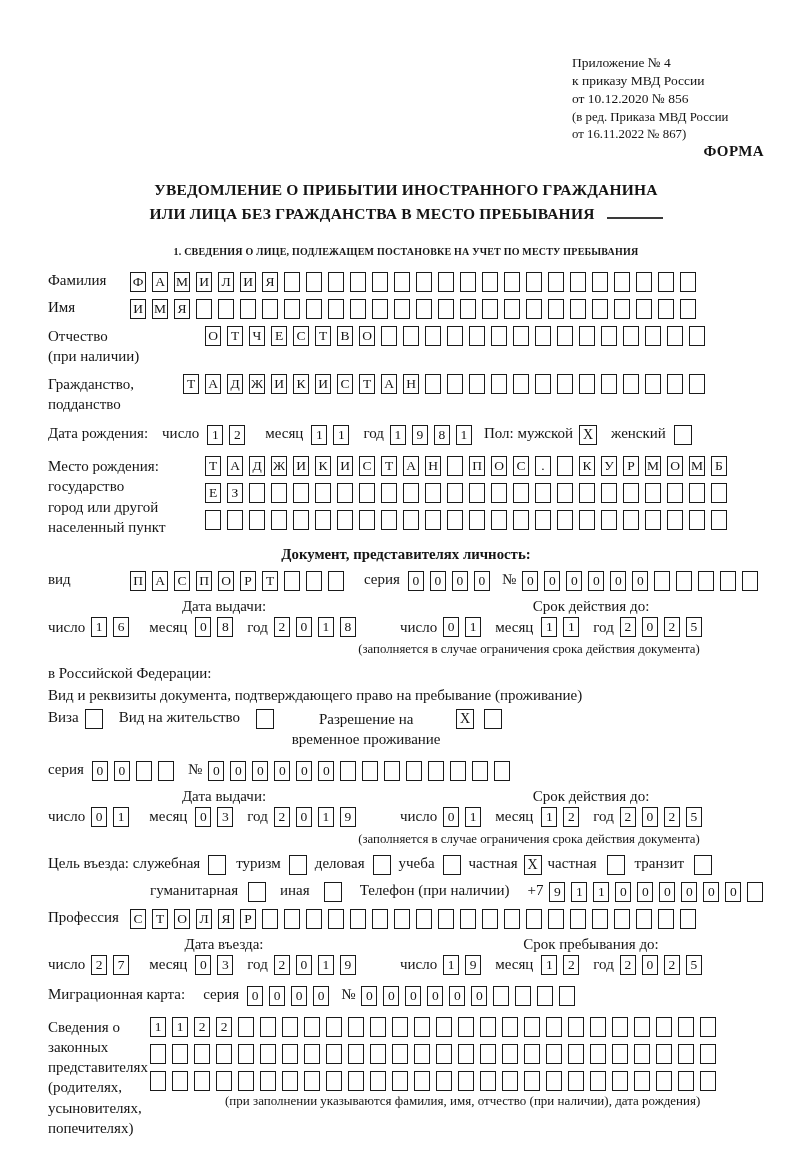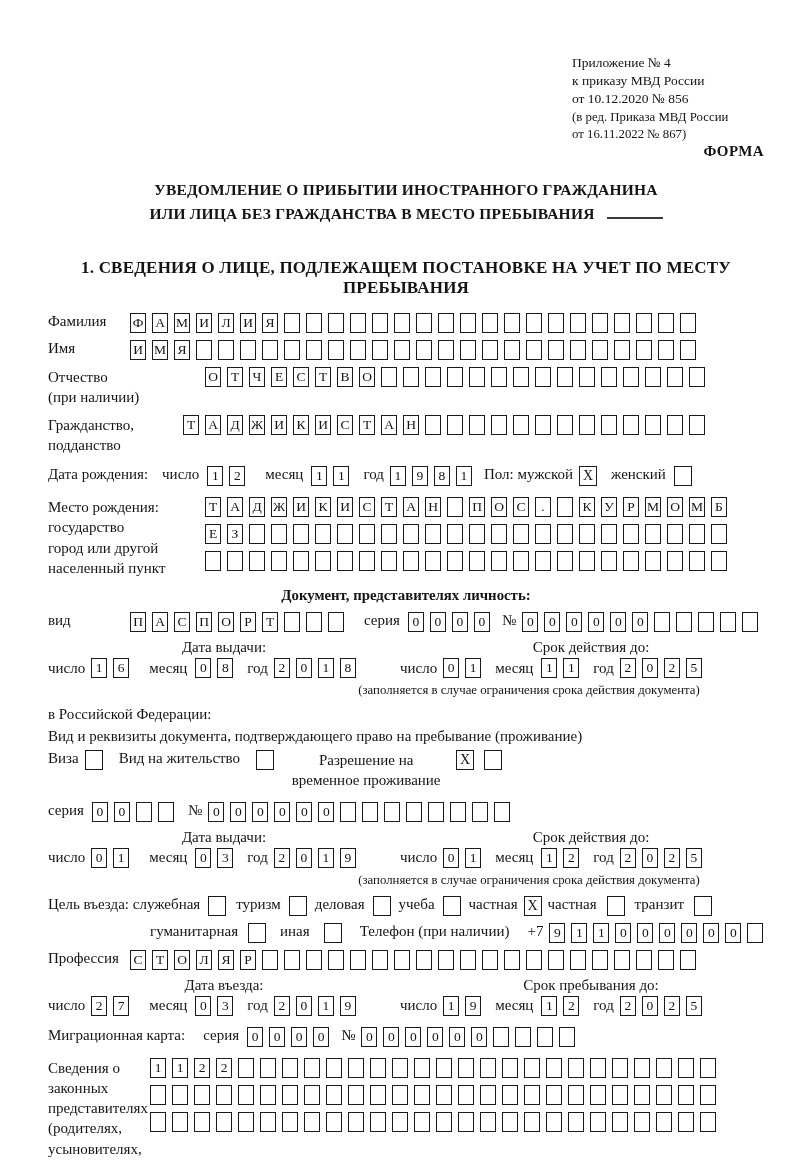--- a/index.html
+++ b/index.html
@@ -12,21 +12,21 @@
   }
   .page { padding:54px 36px 0 48px; }
 
   .appendix { margin-left:auto; width:192px; font-size:13.5px; line-height:1.35; }
   .appendix .ed { font-size:12.8px; }
   .form-label { text-align:right; font-weight:bold; font-size:15px; margin-top:0; letter-spacing:.4px; }
 
   .title { text-align:center; font-weight:bold; font-size:15.5px; margin-top:18px; line-height:1.55; letter-spacing:.2px; }
   .blank { display:inline-block; width:56px; border-bottom:2.2px solid #3a3a3a; margin-left:12px; height:10px; }
 
-  .sec { text-align:center; font-weight:bold; font-size:17px; margin-top:32px; margin-bottom:15px; letter-spacing:.2px; }
+  .sec { text-align:center; font-weight:bold; font-size:10px; margin-top:20px; margin-bottom:15px; letter-spacing:.2px; }
 
   .frow { display:flex; align-items:flex-start; margin-bottom:7px; }
   .top { align-items:flex-start; }
   .lbl { flex:none; }
   .cells { display:flex; flex:none; }
   .cell {
     flex:none; display:flex; align-items:center; justify-content:center;
     width:16px; height:20px; border:1.5px solid #1a1a1a; margin-right:6px;
     font-size:13.5px; background:#fff;
   }
@@ -751,16 +751,17 @@
             <span class="cell"></span>
             <span class="cell"></span>
             <span class="cell"></span>
             <span class="cell"></span>
             <span class="cell"></span>
             <span class="cell"></span>
             <span class="cell"></span>
             <span class="cell"></span>
           </span>
       </span>
+      <span class="note2" style="display:block;">(при заполнении указываются фамилия, имя, отчество (при наличии), дата рождения)</span>
     </span>
   </div>
 
 </div>
 
 </body></html>

